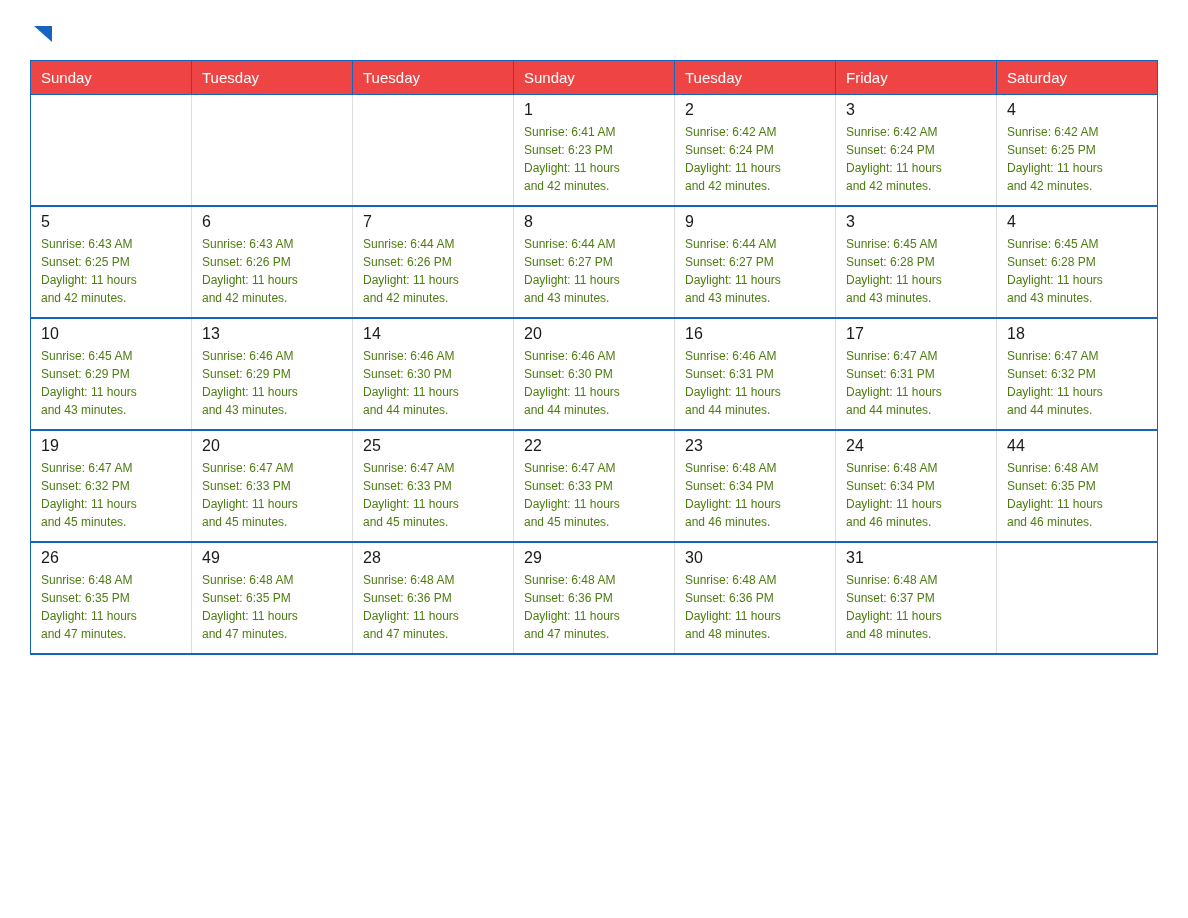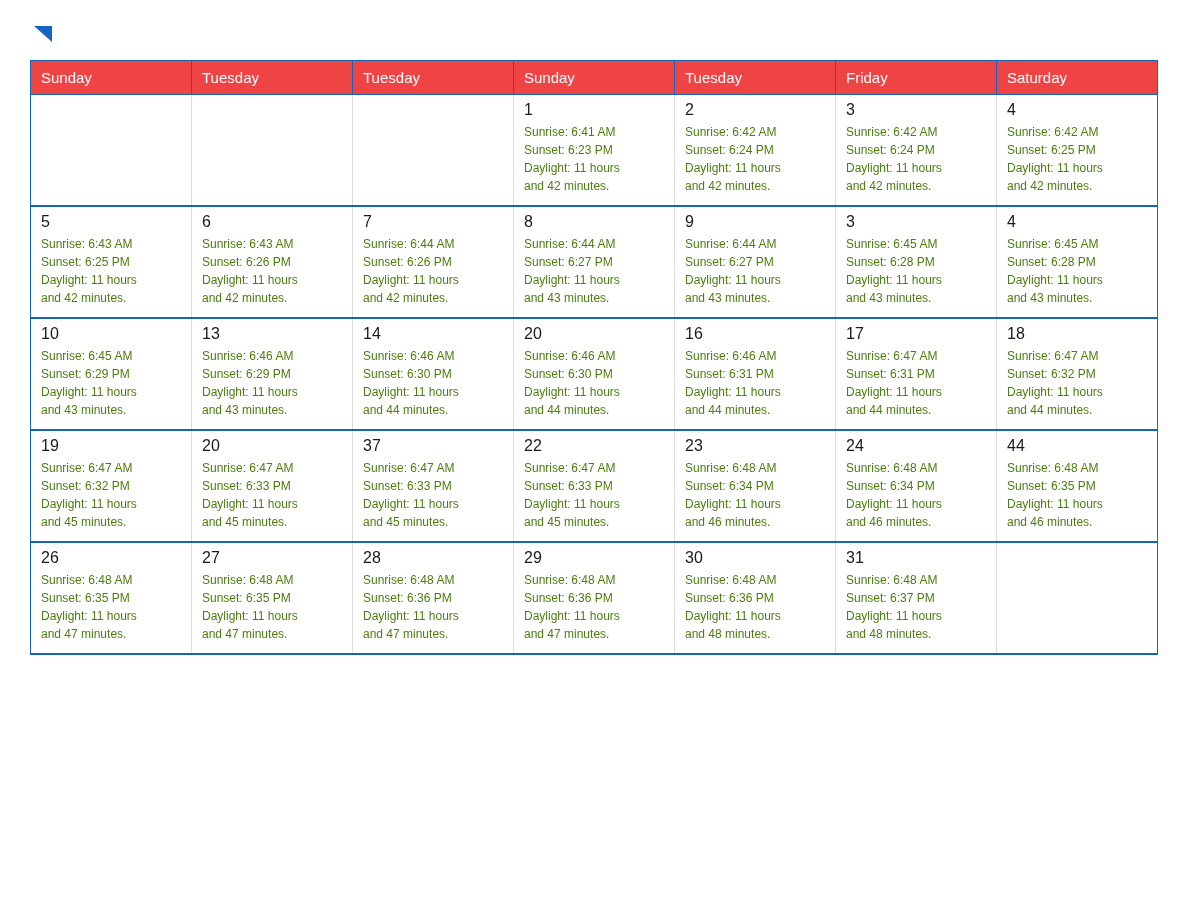--- a/index.html
+++ b/index.html
@@ -204,21 +204,21 @@
       <tr>
         <td>
           <span class="day-number">19</span>
           <div class="day-info">Sunrise: 6:47 AM<br>Sunset: 6:32 PM<br>Daylight: 11 hours<br>and 45 minutes.</div>
         </td>
         <td>
           <span class="day-number">20</span>
           <div class="day-info">Sunrise: 6:47 AM<br>Sunset: 6:33 PM<br>Daylight: 11 hours<br>and 45 minutes.</div>
         </td>
         <td>
-          <span class="day-number">37</span>
+          <span class="day-number">25</span>
           <div class="day-info">Sunrise: 6:47 AM<br>Sunset: 6:33 PM<br>Daylight: 11 hours<br>and 45 minutes.</div>
         </td>
         <td>
           <span class="day-number">22</span>
           <div class="day-info">Sunrise: 6:47 AM<br>Sunset: 6:33 PM<br>Daylight: 11 hours<br>and 45 minutes.</div>
         </td>
         <td>
           <span class="day-number">23</span>
           <div class="day-info">Sunrise: 6:48 AM<br>Sunset: 6:34 PM<br>Daylight: 11 hours<br>and 46 minutes.</div>
         </td>
@@ -230,21 +230,21 @@
           <span class="day-number">44</span>
           <div class="day-info">Sunrise: 6:48 AM<br>Sunset: 6:35 PM<br>Daylight: 11 hours<br>and 46 minutes.</div>
         </td>
       </tr>
       <tr>
         <td>
           <span class="day-number">26</span>
           <div class="day-info">Sunrise: 6:48 AM<br>Sunset: 6:35 PM<br>Daylight: 11 hours<br>and 47 minutes.</div>
         </td>
         <td>
-          <span class="day-number">27</span>
+          <span class="day-number">49</span>
           <div class="day-info">Sunrise: 6:48 AM<br>Sunset: 6:35 PM<br>Daylight: 11 hours<br>and 47 minutes.</div>
         </td>
         <td>
           <span class="day-number">28</span>
           <div class="day-info">Sunrise: 6:48 AM<br>Sunset: 6:36 PM<br>Daylight: 11 hours<br>and 47 minutes.</div>
         </td>
         <td>
           <span class="day-number">29</span>
           <div class="day-info">Sunrise: 6:48 AM<br>Sunset: 6:36 PM<br>Daylight: 11 hours<br>and 47 minutes.</div>
         </td>

